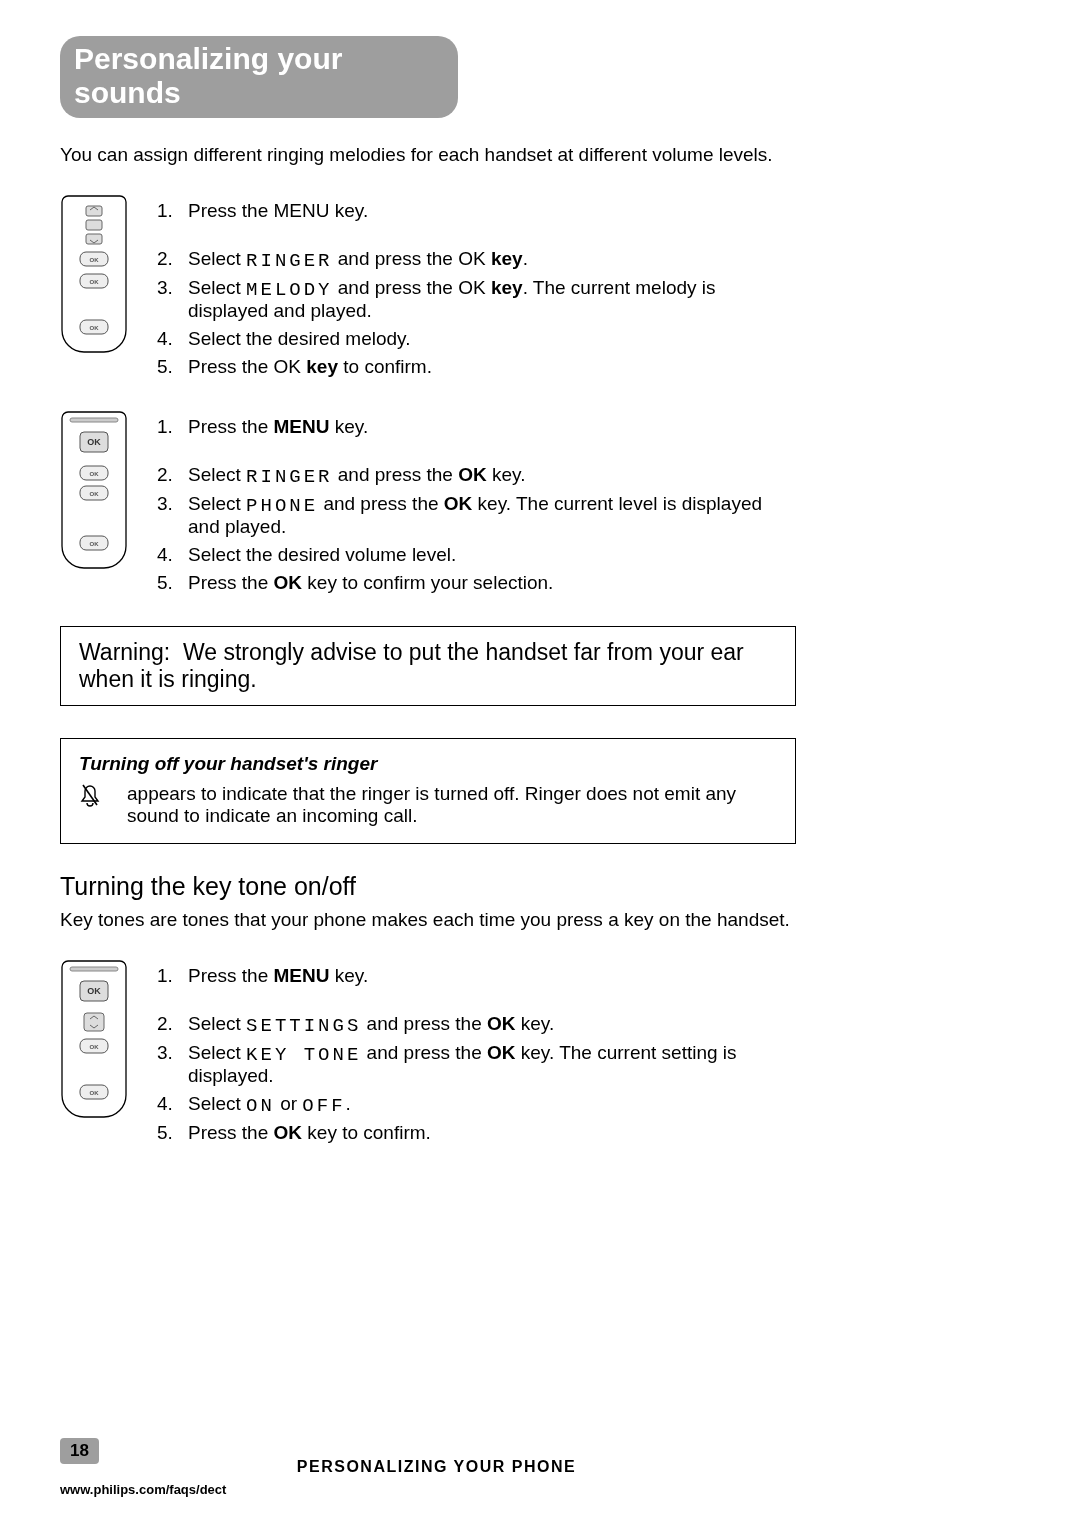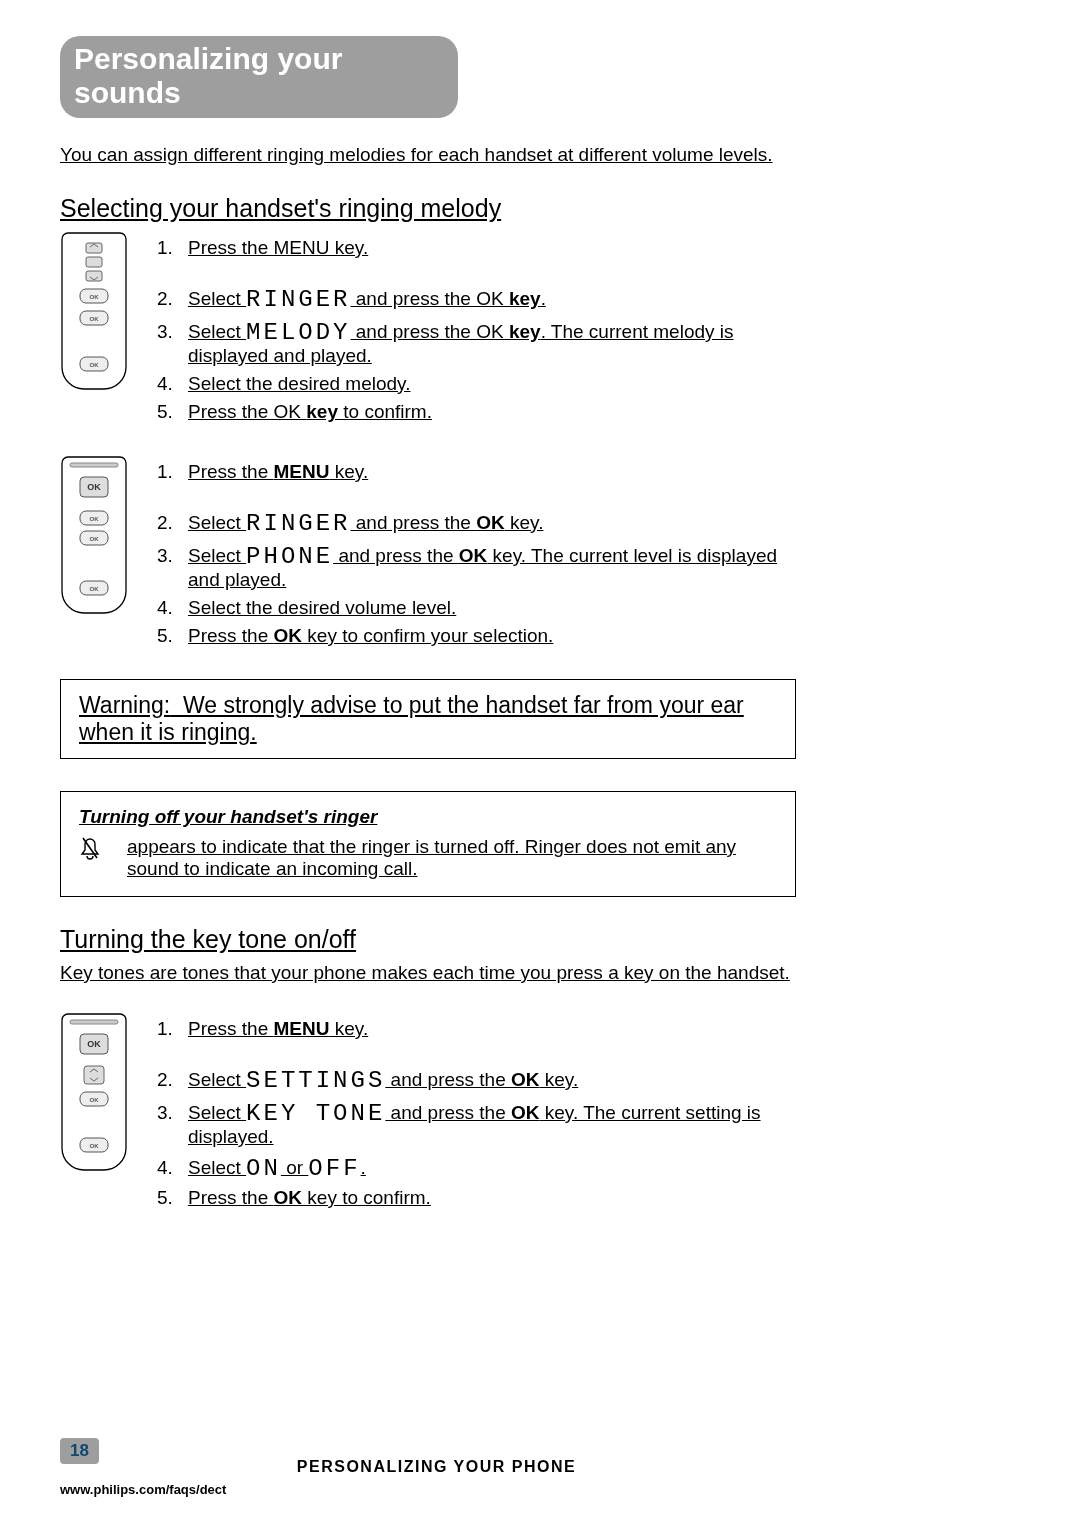--- a/index.html
+++ b/index.html
@@ -9,21 +9,20 @@
     font-family: "Gill Sans", "Gill Sans MT", "Trebuchet MS", "Lucida Sans", Arial, sans-serif;
     color: #000;
     width: 1080px;
   }
   .page {
     box-sizing: border-box;
     width: 856px;
     min-height: 1533px;
     padding: 36px 60px 23px 60px;
     position: relative;
-    text-decoration: underline;
   }
   .title-bar {
     background: #9e9e9e;
     color: #fff;
     font-weight: 700;
     font-size: 30px;
     padding: 6px 14px 8px 14px;
     border-radius: 20px;
     display: inline-block;
     position: relative;
@@ -63,21 +62,21 @@
   ol.steps > li {
     margin: 6px 0 6px 0;
     padding-left: 10px;
   }
   ol.steps > li.gap-after {
     margin-bottom: 26px;
   }
   .lcd {
     font-family: "Courier New", monospace;
     letter-spacing: 3px;
-    font-size: 24px;
+    font-size: 19px;
     display: inline-block;
     transform: translateY(1px);
   }
   .warning-box {
     border: 1px solid #000;
     padding: 12px 18px;
     font-size: 23px;
     margin: 22px 0 32px 0;
   }
   .ringer-box {
@@ -105,21 +104,21 @@
   .footer-line {
     display: flex;
     align-items: center;
     font-size: 16px;
     letter-spacing: 1.5px;
     font-weight: 700;
     margin-bottom: 6px;
   }
   .page-num {
     background: #9e9e9e;
-    color: #0c4a6e;
+    color: #000000;
     padding: 3px 10px;
     border-radius: 4px;
     margin-right: 18px;
     font-size: 17px;
     letter-spacing: 0;
   }
   .footer-title {
     flex: 1;
     text-align: center;
     font-family: "Arial Black", Arial, sans-serif;
@@ -143,21 +142,20 @@
 <body>
 
 <div class="page">
 
   <div class="title-wrap">
     <div class="title-bar">Personalizing your sounds</div>
   </div>
 
   <p class="intro">You can assign different ringing melodies for each handset at different volume levels.</p>
 
-  <h2 class="section">Selecting your handset's ringing melody</h2>
   <div class="block-with-handset">
     <div class="handset">
       <svg class="hs" viewBox="0 0 68 160">
         <path d="M8 2 h52 a6 6 0 0 1 6 6 v128 a22 22 0 0 1 -22 22 h-20 a22 22 0 0 1 -22 -22 v-128 a6 6 0 0 1 6 -6 z" fill="#fff" stroke="#000" stroke-width="1.3"></path>
 
         <rect x="26" y="12" width="16" height="10" rx="2" fill="#ddd" stroke="#666"></rect>
         <polyline points="30,16 34,13 38,16" fill="none" stroke="#666"></polyline>
         <rect x="26" y="26" width="16" height="10" rx="2" fill="#ddd" stroke="#666"></rect>
         <rect x="26" y="40" width="16" height="10" rx="2" fill="#ddd" stroke="#666"></rect>
         <polyline points="30,46 34,49 38,46" fill="none" stroke="#666"></polyline>

